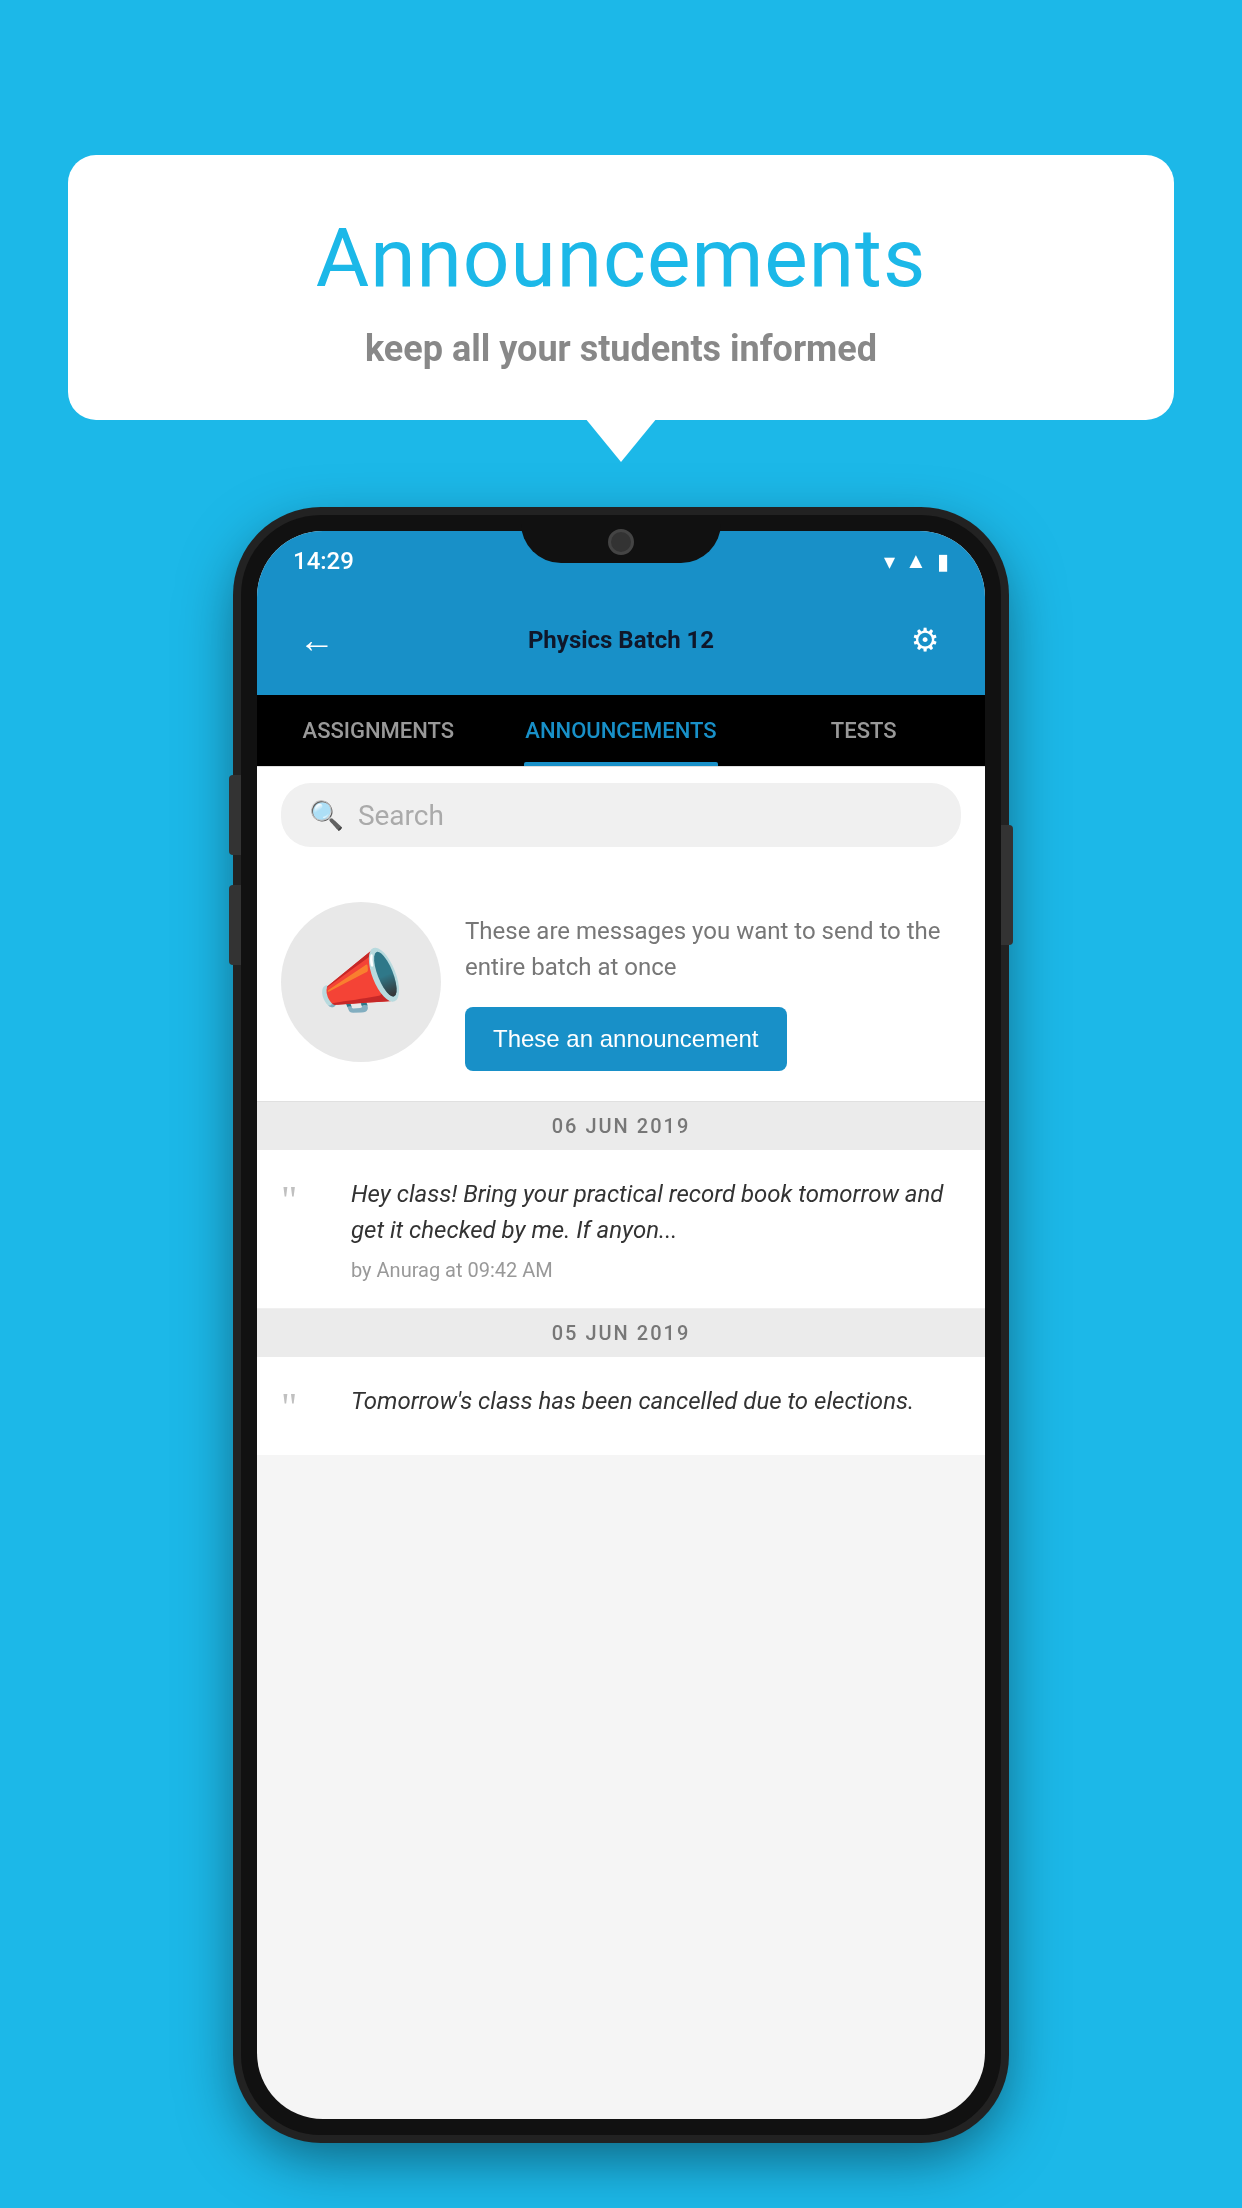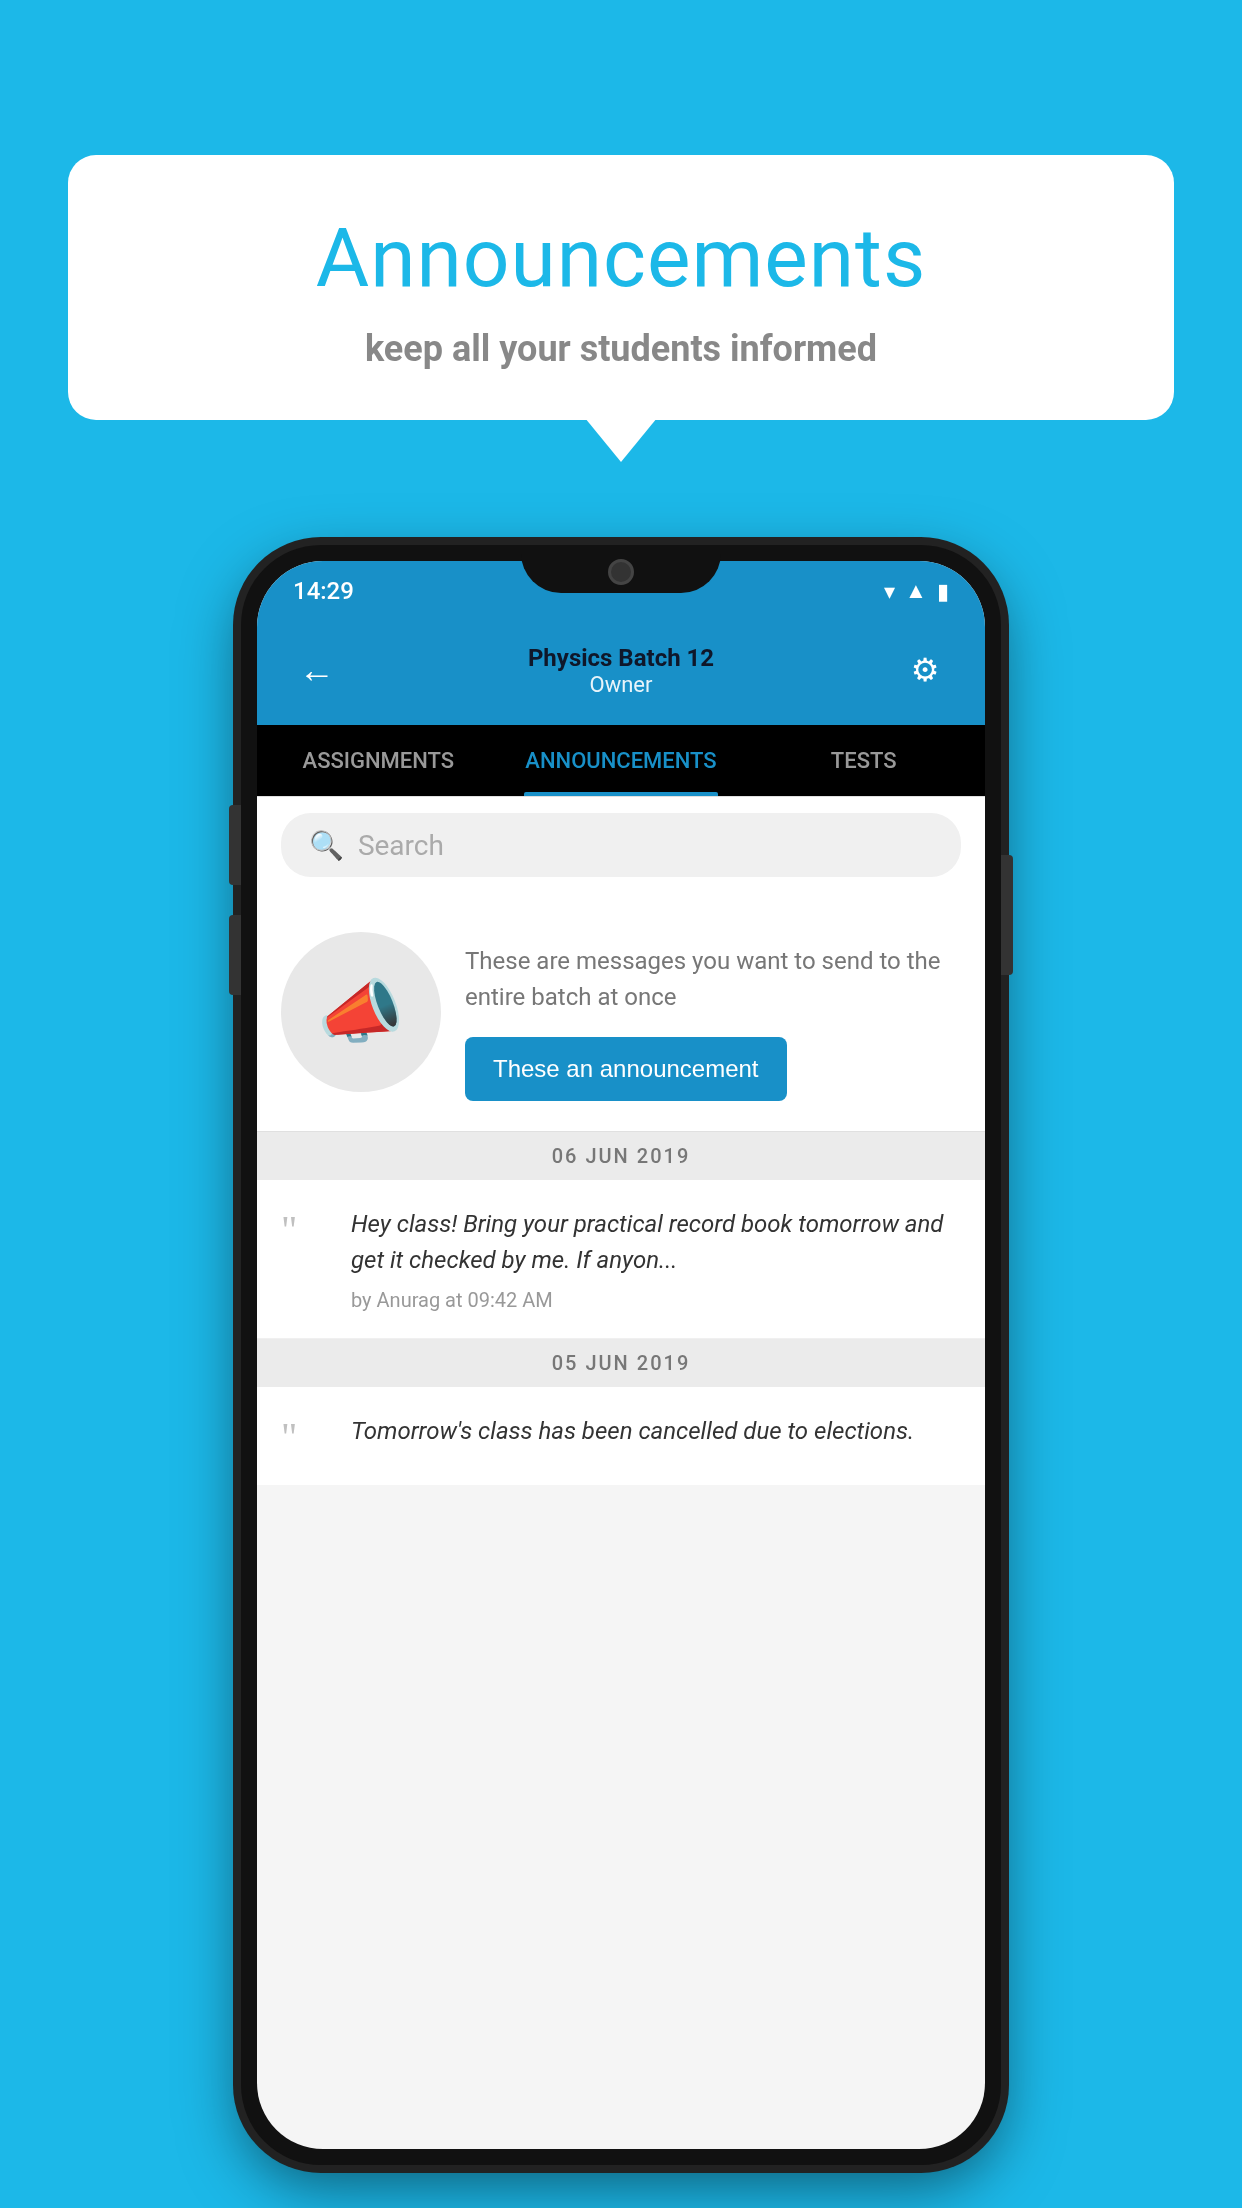--- a/index.html
+++ b/index.html
@@ -56,21 +56,21 @@
 
     .bubble-subtitle {
       font-size: 36px;
       color: #888;
       font-weight: 700;
     }
 
     
     .phone-wrapper {
       position: absolute;
-      top: 545px;
+      top: 515px;
       left: 50%;
       transform: translateX(-50%);
       width: 760px;
       height: 1620px;
     }
 
     .phone-shell {
       position: absolute;
       top: 0;
       left: 0;
@@ -412,21 +412,20 @@
           <span class="status-icon">▾</span>
           <span class="status-icon">▲</span>
           <span class="status-icon">▮</span>
         </div>
       </div>
 
       <div class="app-bar">
         <div class="app-bar-back">←</div>
         <div class="app-bar-center">
           <div class="app-bar-title">Physics Batch 12</div>
-          <div class="app-bar-subtitle">Owner</div>
         </div>
         <div class="app-bar-settings">⚙</div>
       </div>
 
       <div class="tab-bar">
         <div class="tab-item">
           <span>ASSIGNMENTS</span>
         </div>
         <div class="tab-item active">
           <span>ANNOUNCEMENTS</span>

